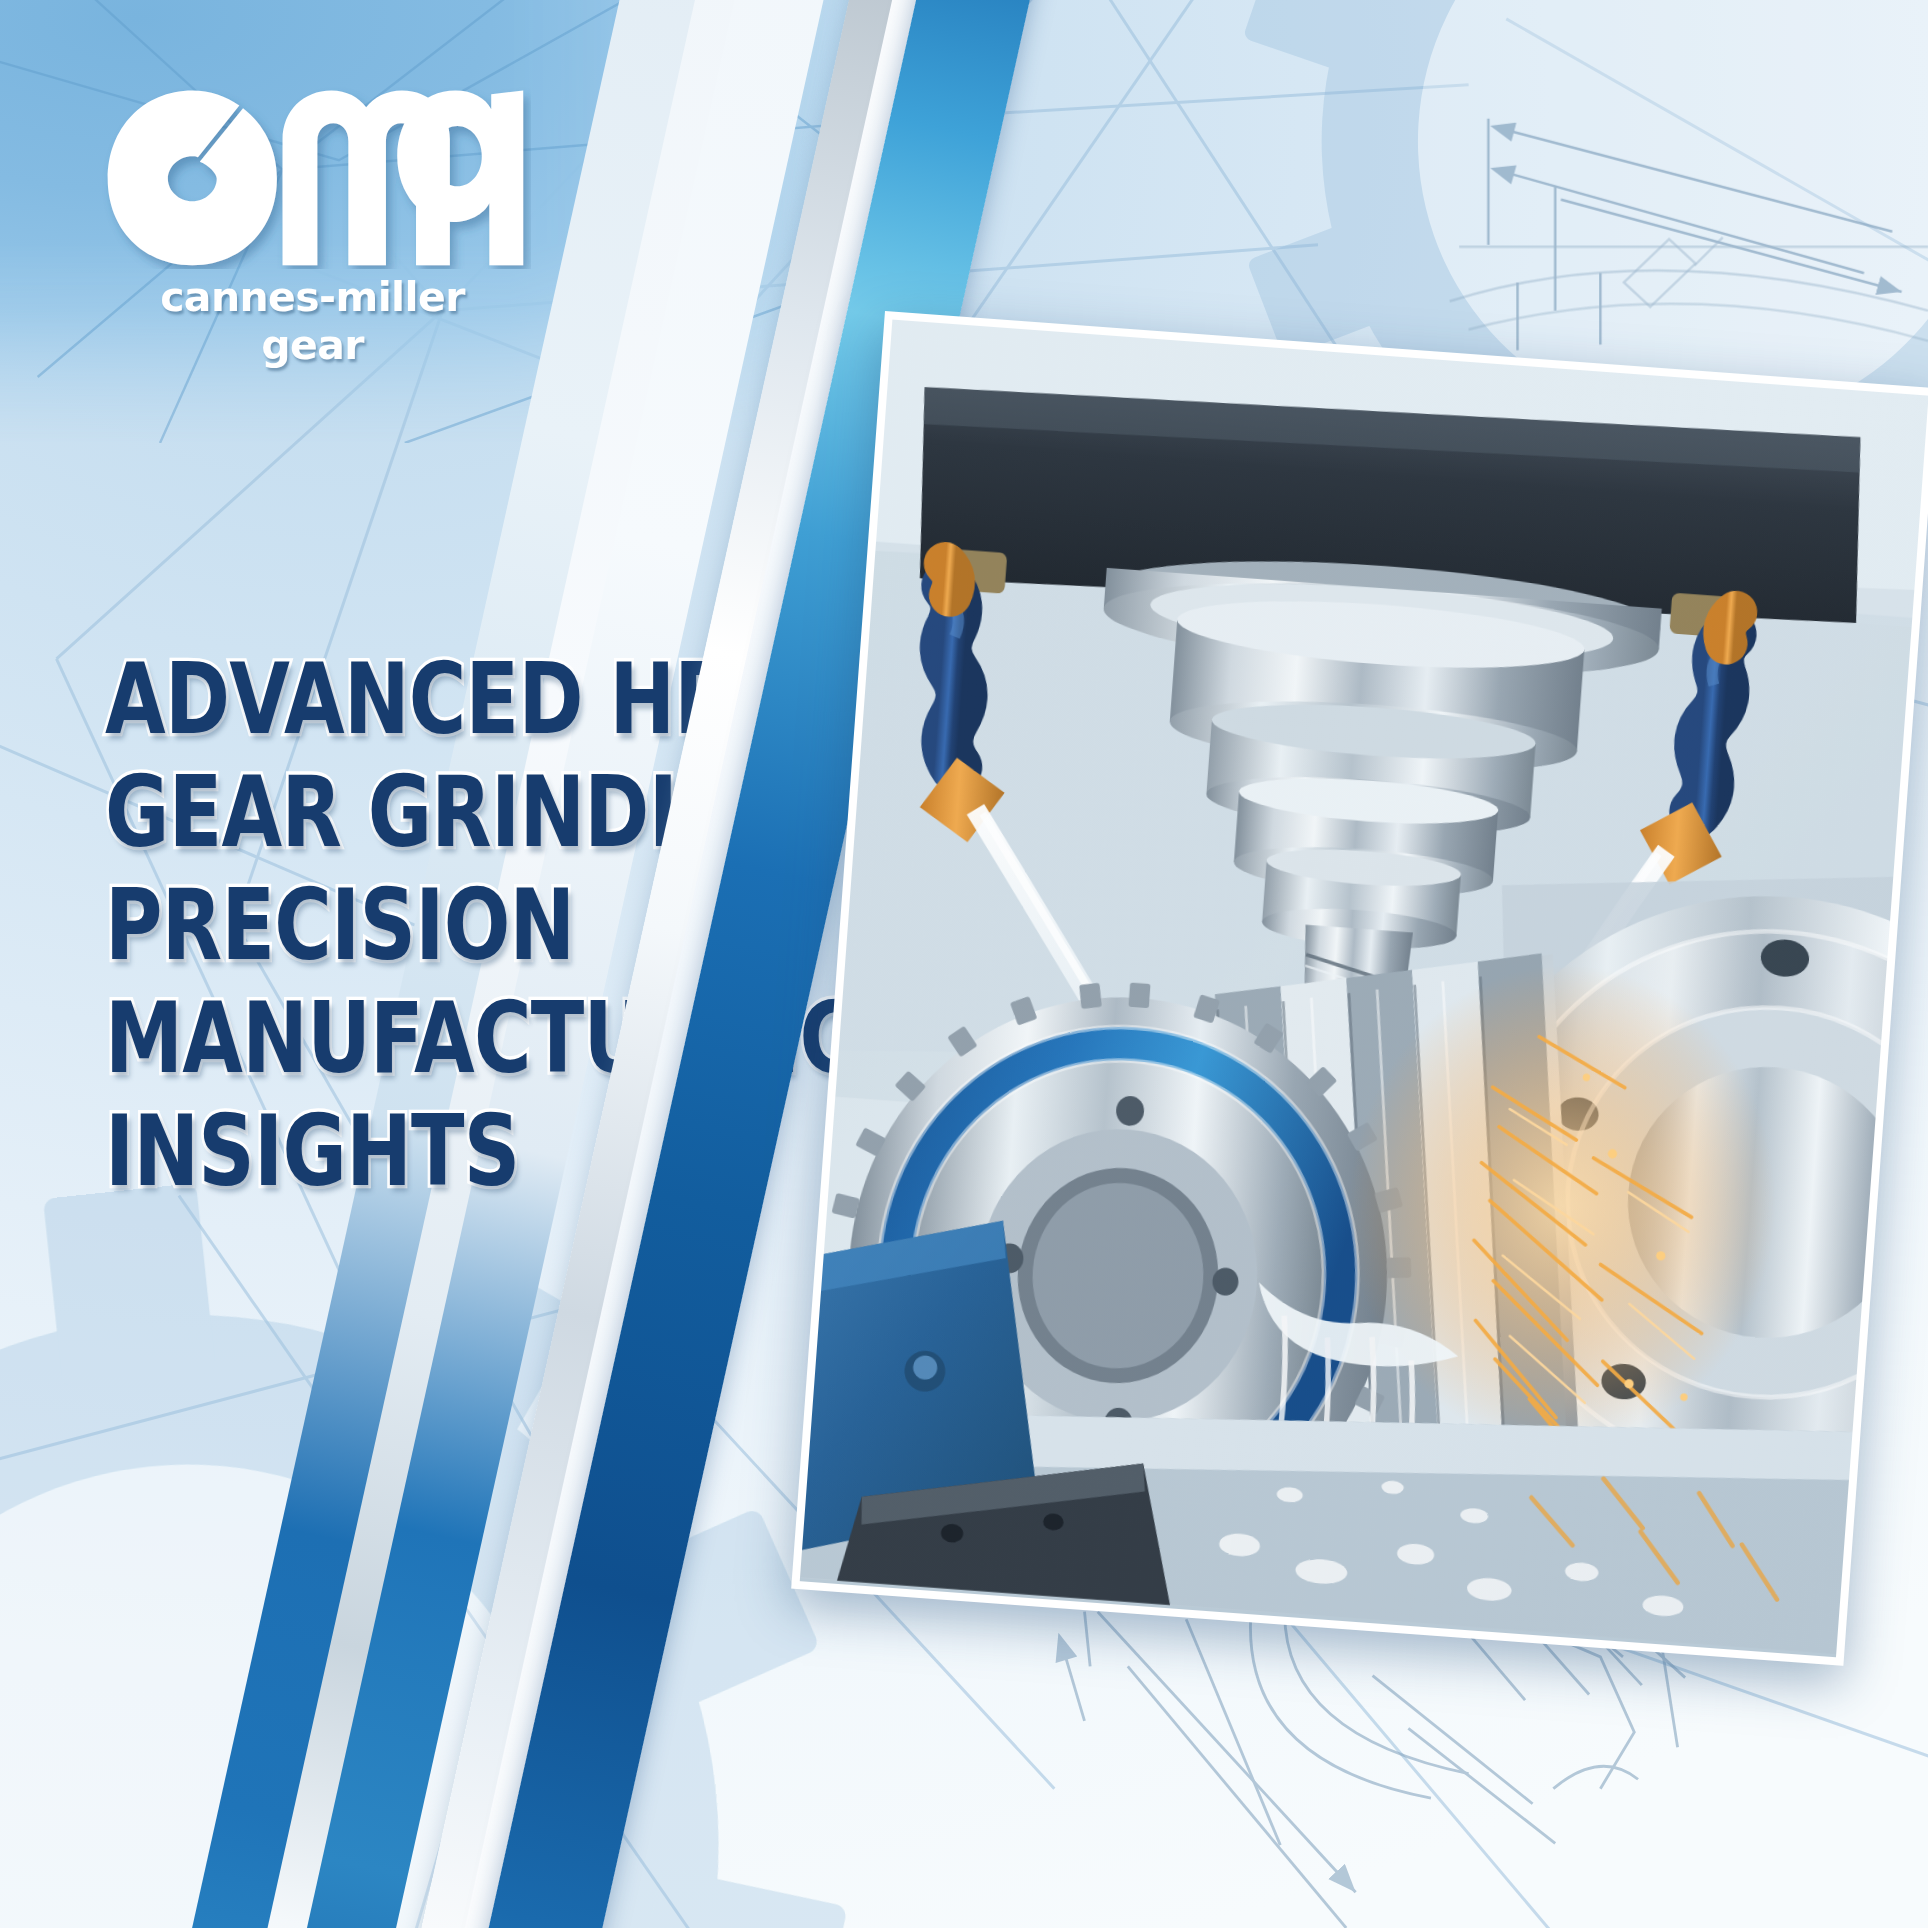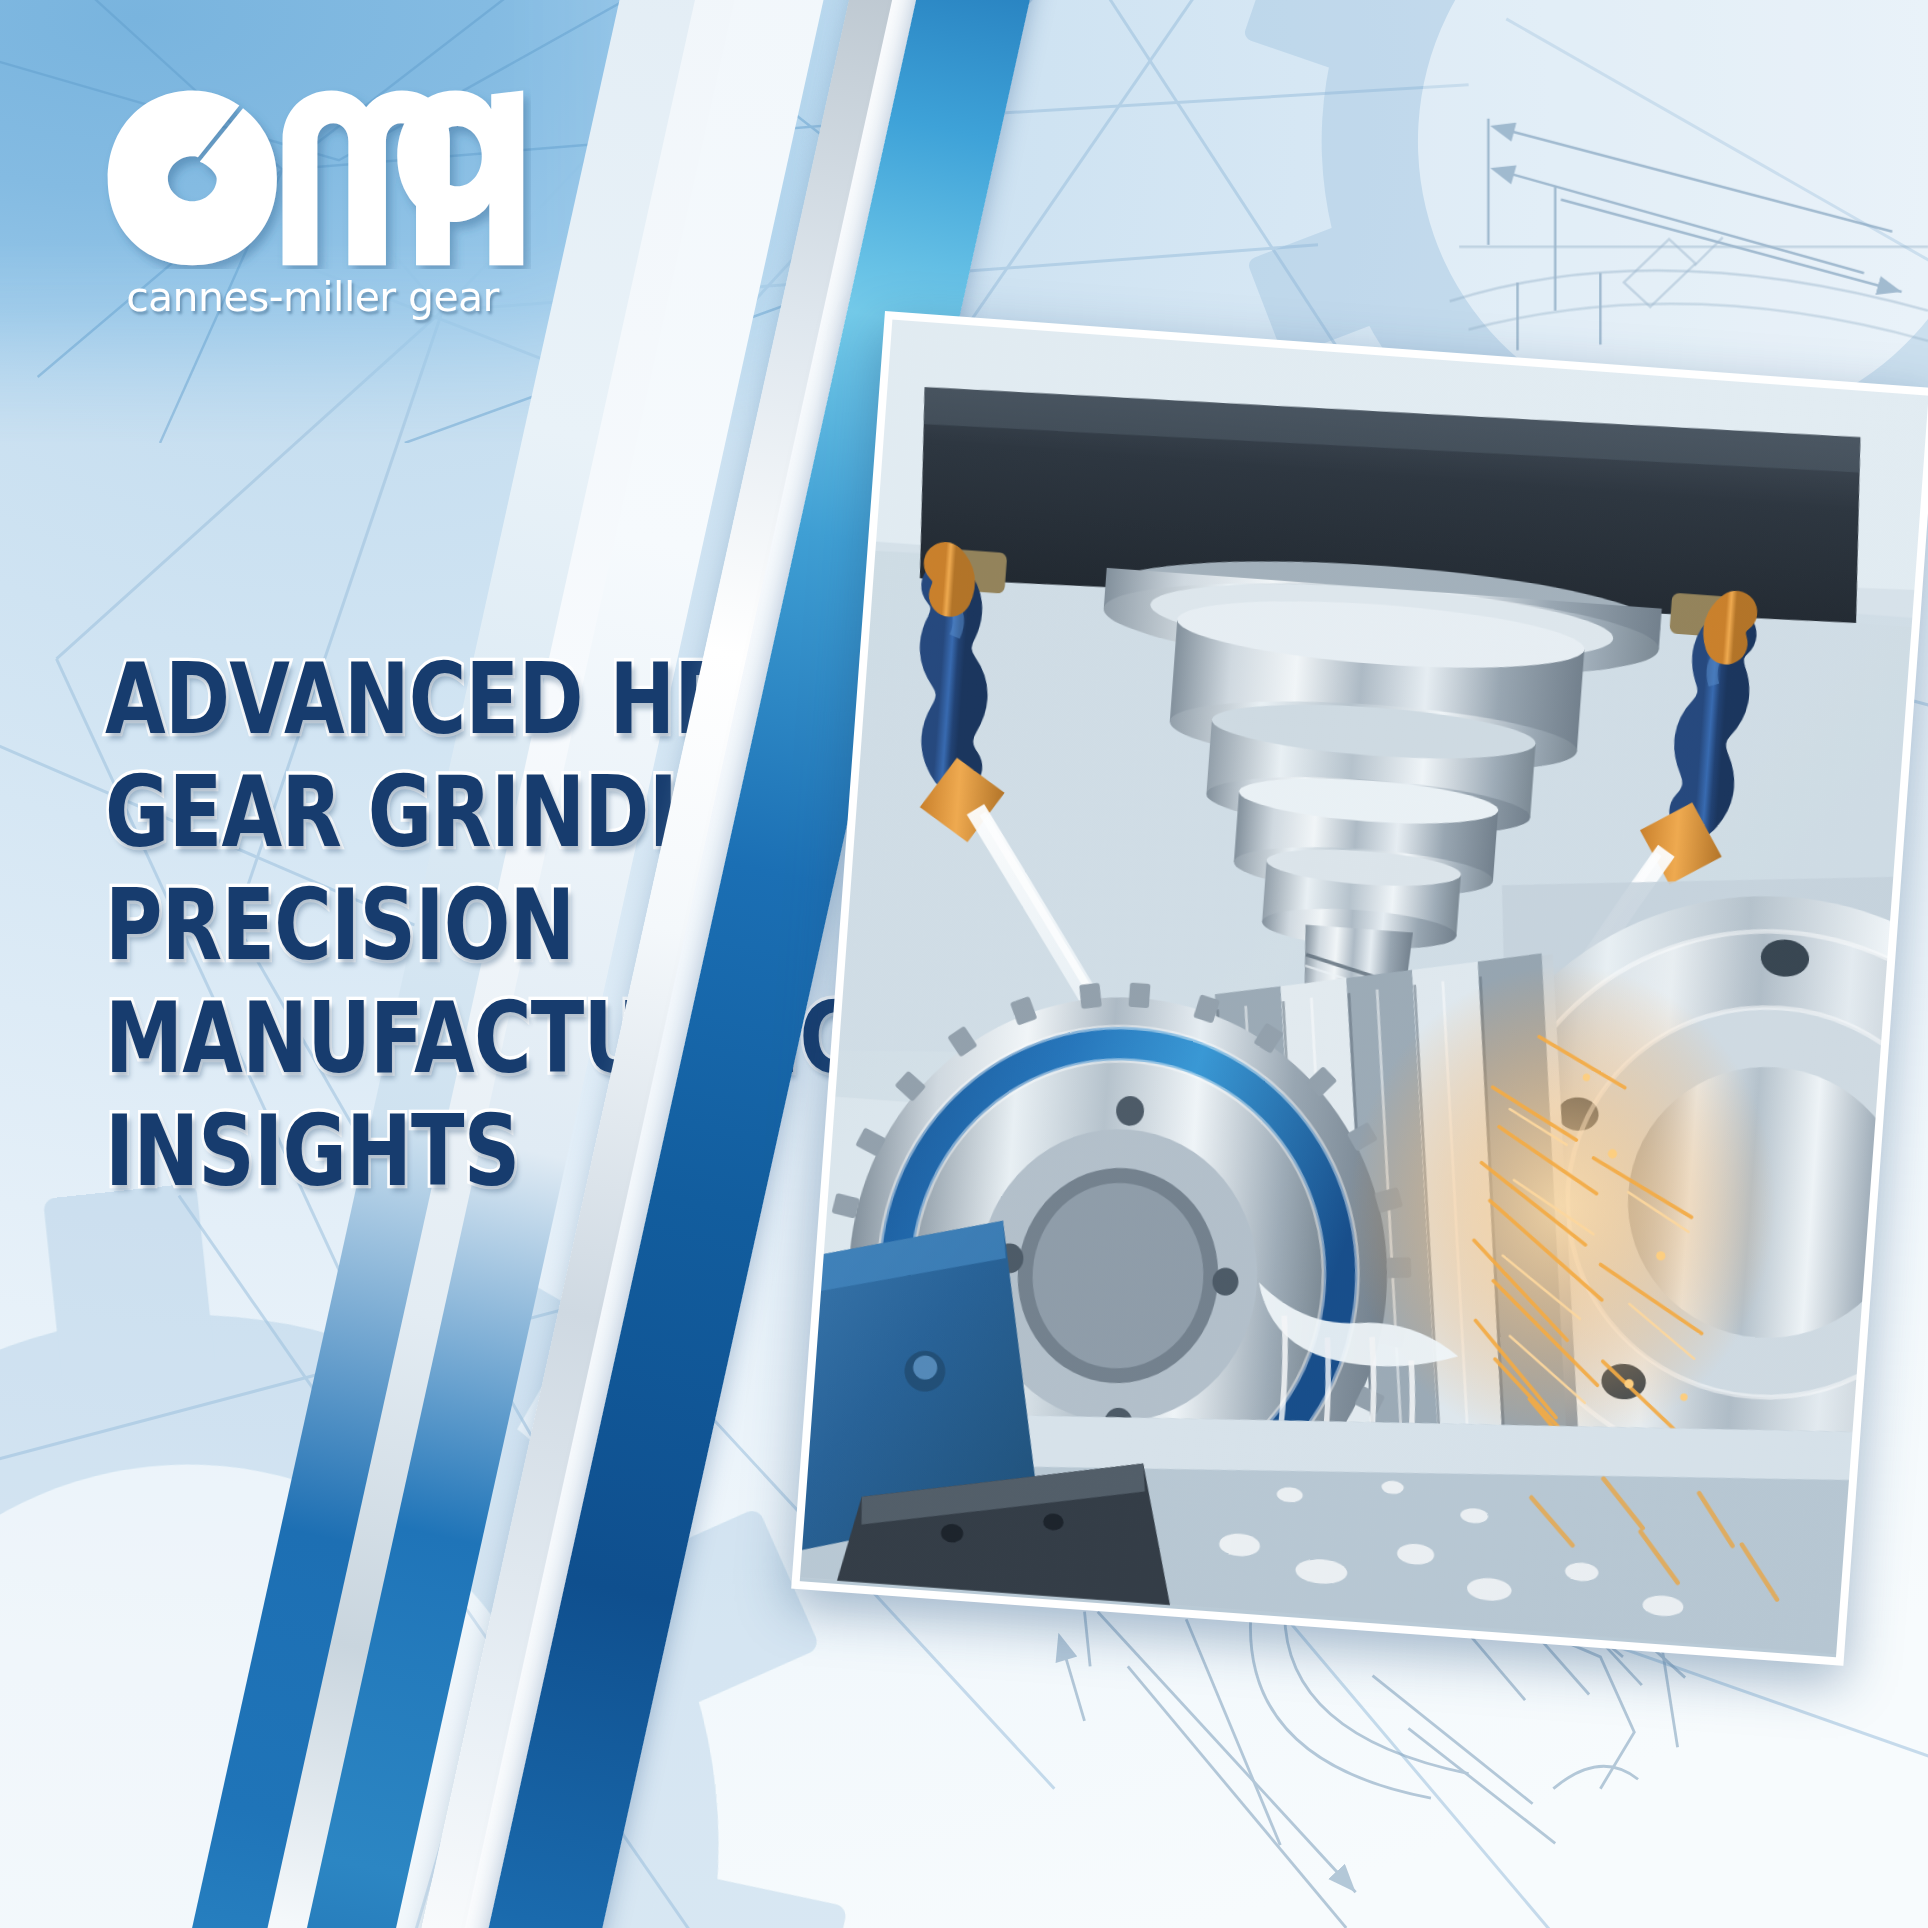--- a/index.html
+++ b/index.html
@@ -39,21 +39,21 @@
 
   
   .logo-wrap {
     position:absolute; left:98px; top:81px;
     width:433px;
   }
   .logo-mark { display:block; }
   .logo-tag {
     margin-top:3.8px;
     font-family:"DejaVu Sans", sans-serif;
-    font-weight:400;
+    font-weight:700;
     font-size:41px;
     letter-spacing:-0.6px;
     color:#ffffff;
     text-align:center;
     width:395px;
     margin-left:17px;
     text-shadow: 1.9px 2.8px 2.8px rgba(40,80,115,.45);
   }
 
   

